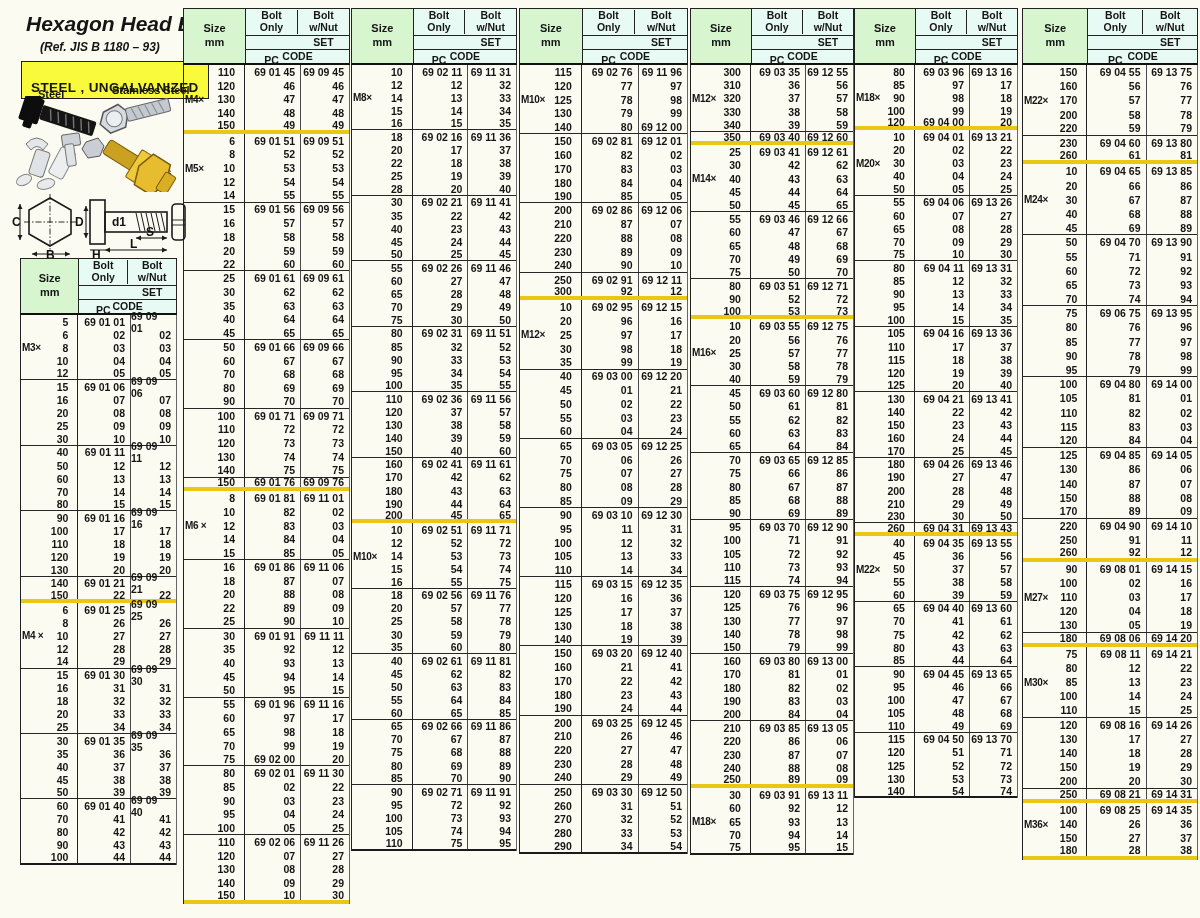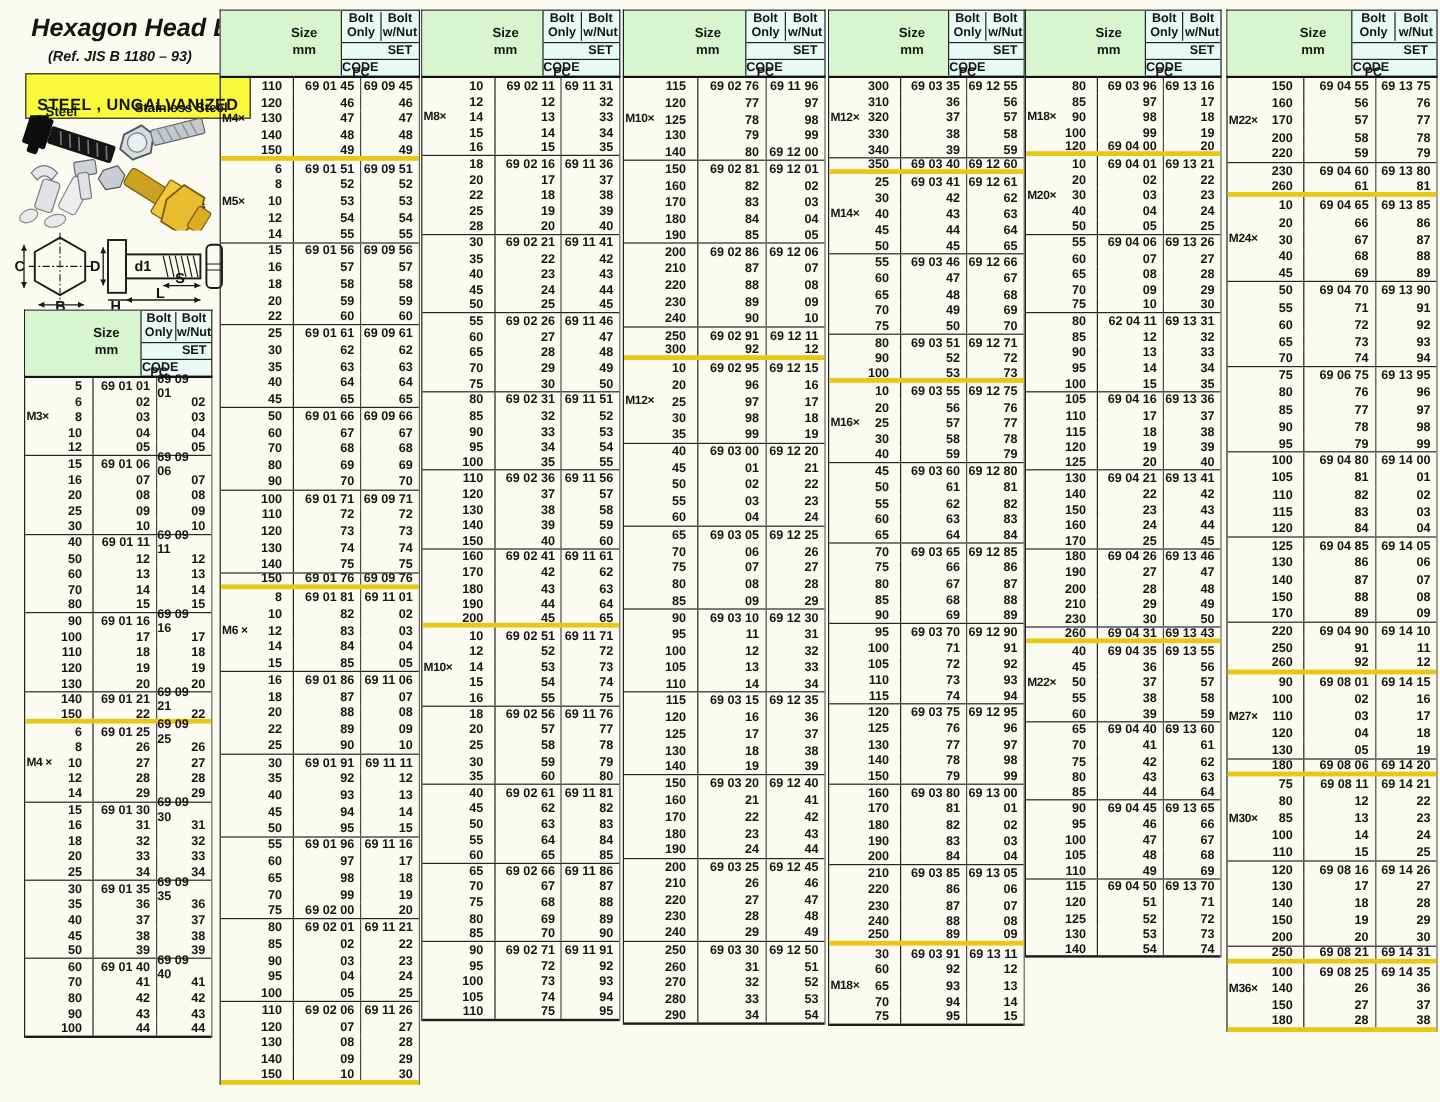--- a/index.html
+++ b/index.html
@@ -15,30 +15,30 @@
   .badge { position:absolute; left:21px; top:61px; background:var(--c-badge);
            border:1.6px solid #222; padding:18px 9px 3px; font-size:13.5px; letter-spacing:.4px; }
   .mat { position:absolute; font-size:11px; }
   .art { position:absolute; }
 
   .btable { position:absolute; font-size:10.5px; }
   .thead { display:flex; height:57px; box-sizing:border-box; background:var(--c-cyan);
            border:1.6px solid var(--c-border); border-bottom:2.6px solid #111; }
   .size-h { width:37%; background:var(--c-green); border-right:1.2px solid var(--c-border);
             display:flex; align-items:center; justify-content:center; text-align:center;
-            white-space:pre-line; font-size:11px; line-height:1.25;padding-left:39px; }
+            white-space:pre-line; font-size:11px; line-height:1.25; }
   .hr { flex:1; display:flex; flex-direction:column; }
   .hr-top { flex:1; display:flex; border-bottom:1px solid var(--c-border);align-items:center; }
   .hr-top > div { flex:1; display:flex; align-items:center; justify-content:center; text-align:center;
                   white-space:pre-line; font-size:10.5px; line-height:1.12; }
   .hr-top > div:first-child { border-right:1px solid var(--c-border); }
   .hr-mid { height:13px; display:flex; border-bottom:1px solid var(--c-border); }
   .hr-mid > div { flex:1; text-align:center; font-size:10.5px; line-height:12px; }
   .hr-mid > div:first-child { border-right:1px solid var(--c-border);margin-top:18px; }
-  .hr-code { height:13px; text-align:left; font-size:10.5px; line-height:12px; }
+  .hr-code { height:13px; text-align:center; font-size:10.5px; line-height:12px; }
 
   .tbody { border-left:1.2px solid var(--c-border); border-right:1px solid #666; }
   .trow { display:flex; height:var(--rh,13.1px); box-sizing:border-box; }
   .trow > div { display:flex; align-items:center; height:100%; box-sizing:border-box; }
   .c-size { width:37%; justify-content:flex-end; padding-right:9px;
             border-right:1.2px solid var(--c-border); position:relative; }
   .c-size .pfx { position:absolute; left:1px; font-size:10px; letter-spacing:-0.3px; }
   .c-pc  { width:34%; justify-content:flex-end; padding-right:5px; border-right:1.2px solid #4a4a4a; }
   .c-set { flex:1; justify-content:flex-end; padding-right:5px; }
   .sep-line   { border-bottom:1.8px solid #262626; }
@@ -928,21 +928,21 @@
         </div>
         <div class="c-pc">69 02 00</div>
         <div class="c-set">20</div>
       </div>
       <div class="trow">
         <div class="c-size">
           <span class="pfx"></span>
           <span>80</span>
         </div>
         <div class="c-pc">69 02 01</div>
-        <div class="c-set">69 11 21</div>
+        <div class="c-set">69 11 30</div>
       </div>
       <div class="trow">
         <div class="c-size">
           <span class="pfx"></span>
           <span>85</span>
         </div>
         <div class="c-pc">02</div>
         <div class="c-set">22</div>
       </div>
       <div class="trow">
@@ -2619,21 +2619,21 @@
           <span>75</span>
         </div>
         <div class="c-pc">10</div>
         <div class="c-set">30</div>
       </div>
       <div class="trow">
         <div class="c-size">
           <span class="pfx"></span>
           <span>80</span>
         </div>
-        <div class="c-pc">62 04 11</div>
+        <div class="c-pc">69 04 11</div>
         <div class="c-set">69 13 31</div>
       </div>
       <div class="trow">
         <div class="c-size">
           <span class="pfx"></span>
           <span>85</span>
         </div>
         <div class="c-pc">12</div>
         <div class="c-set">32</div>
       </div>

